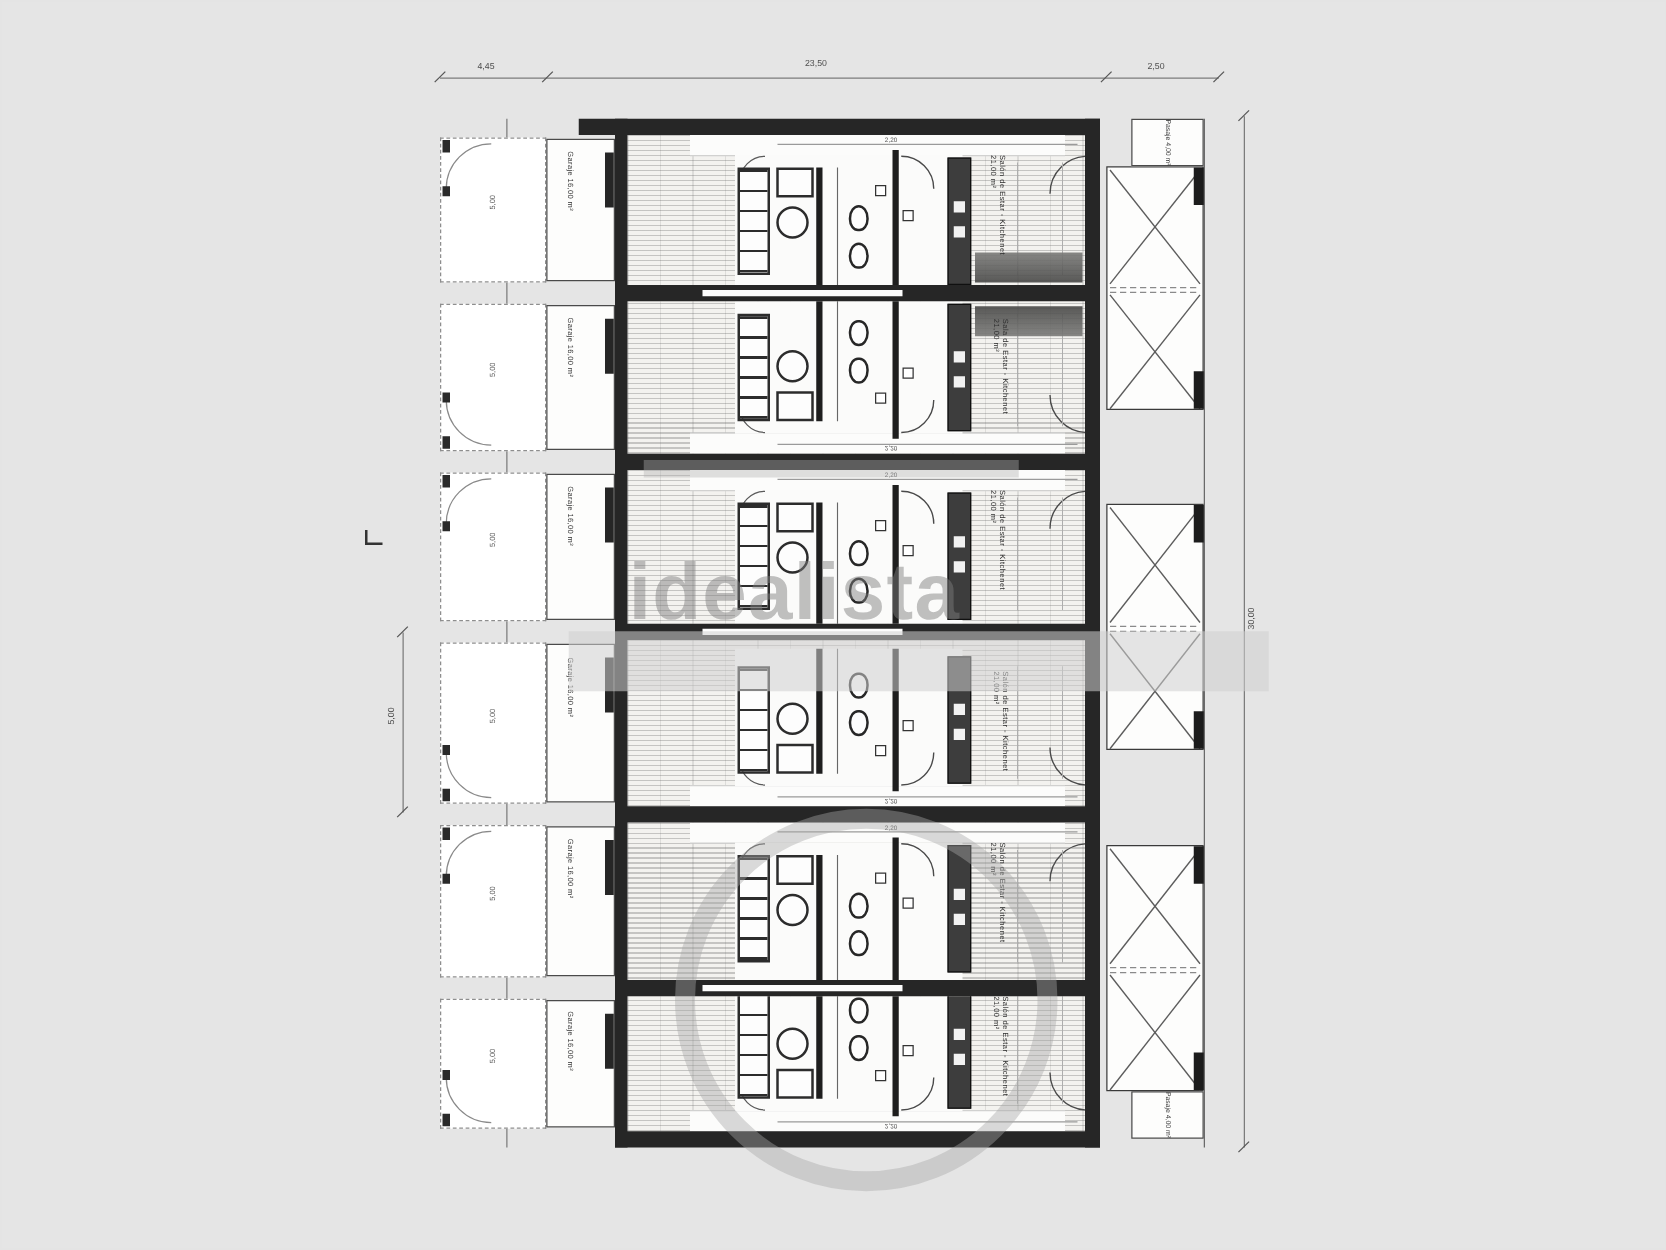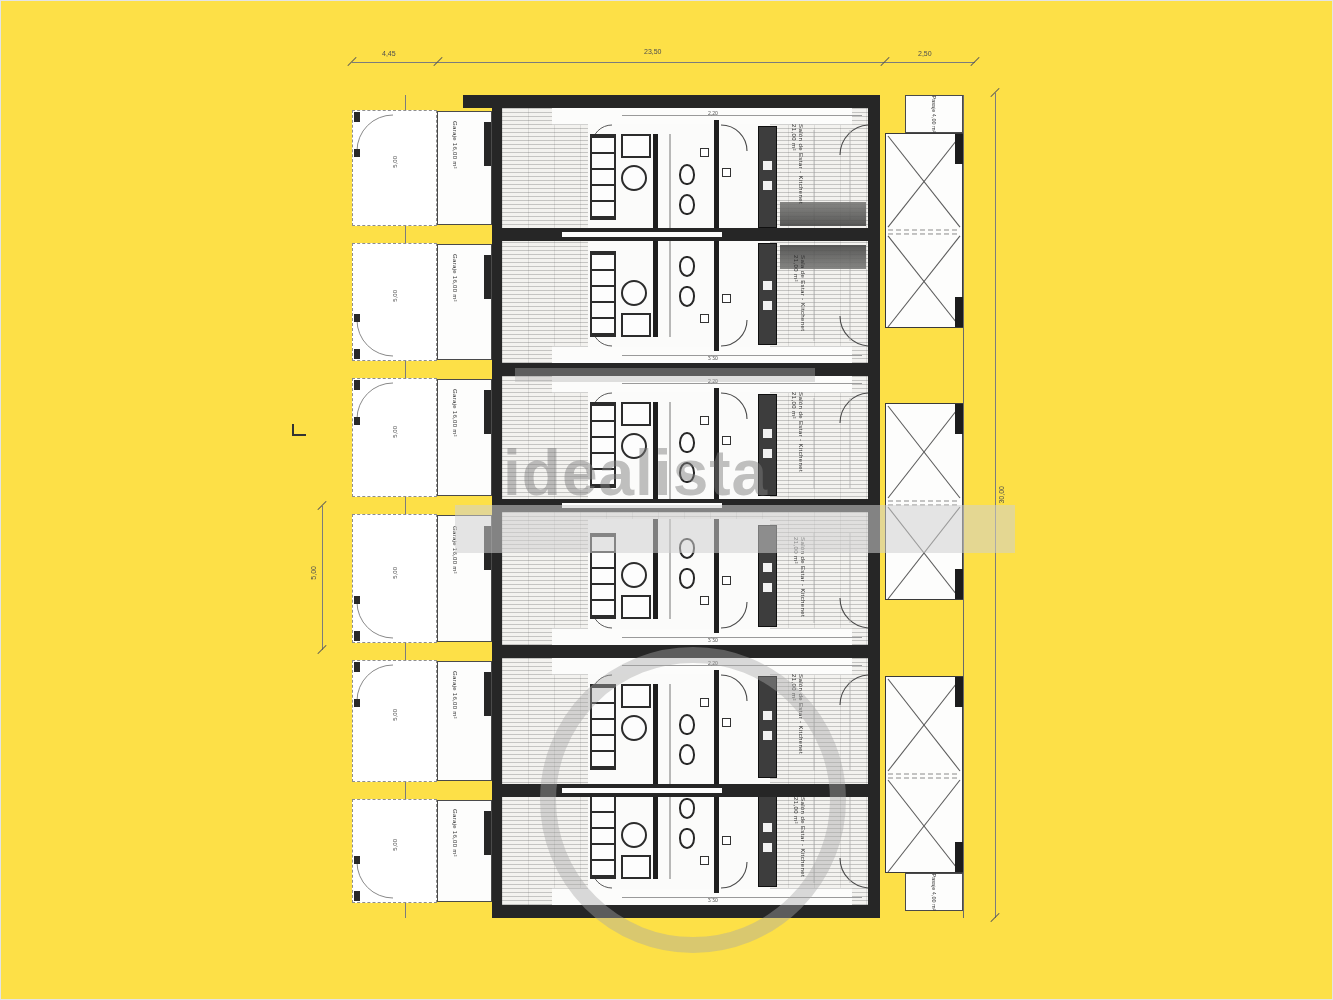--- a/index.html
+++ b/index.html
@@ -1,16 +1,16 @@
 <!DOCTYPE html>
 <html><head>
 <meta charset="utf-8">
 <style>
   html,body{margin:0;padding:0;background:#fff;}
-  .page{position:relative;width:1333px;height:1000px;background:#fde047;overflow:hidden;
+  .page{position:relative;width:1333px;height:1000px;background:#e5e5e5;overflow:hidden;
         font-family:"Liberation Sans",sans-serif;box-shadow:inset 0 0 0 1px #e4e4e4;}
   .abs{position:absolute;}
   
   .wallband{position:absolute;background:#262626;}
   .wallstripe{position:absolute;background:#fdfdfd;}
   .vwall{position:absolute;background:#262626;}
   
   .unit{position:absolute;left:502px;width:366px;overflow:hidden;
         background:#f3f2ef;
         background-image:repeating-linear-gradient(180deg,rgba(90,90,90,.30) 0 1px,transparent 1px 4px),

